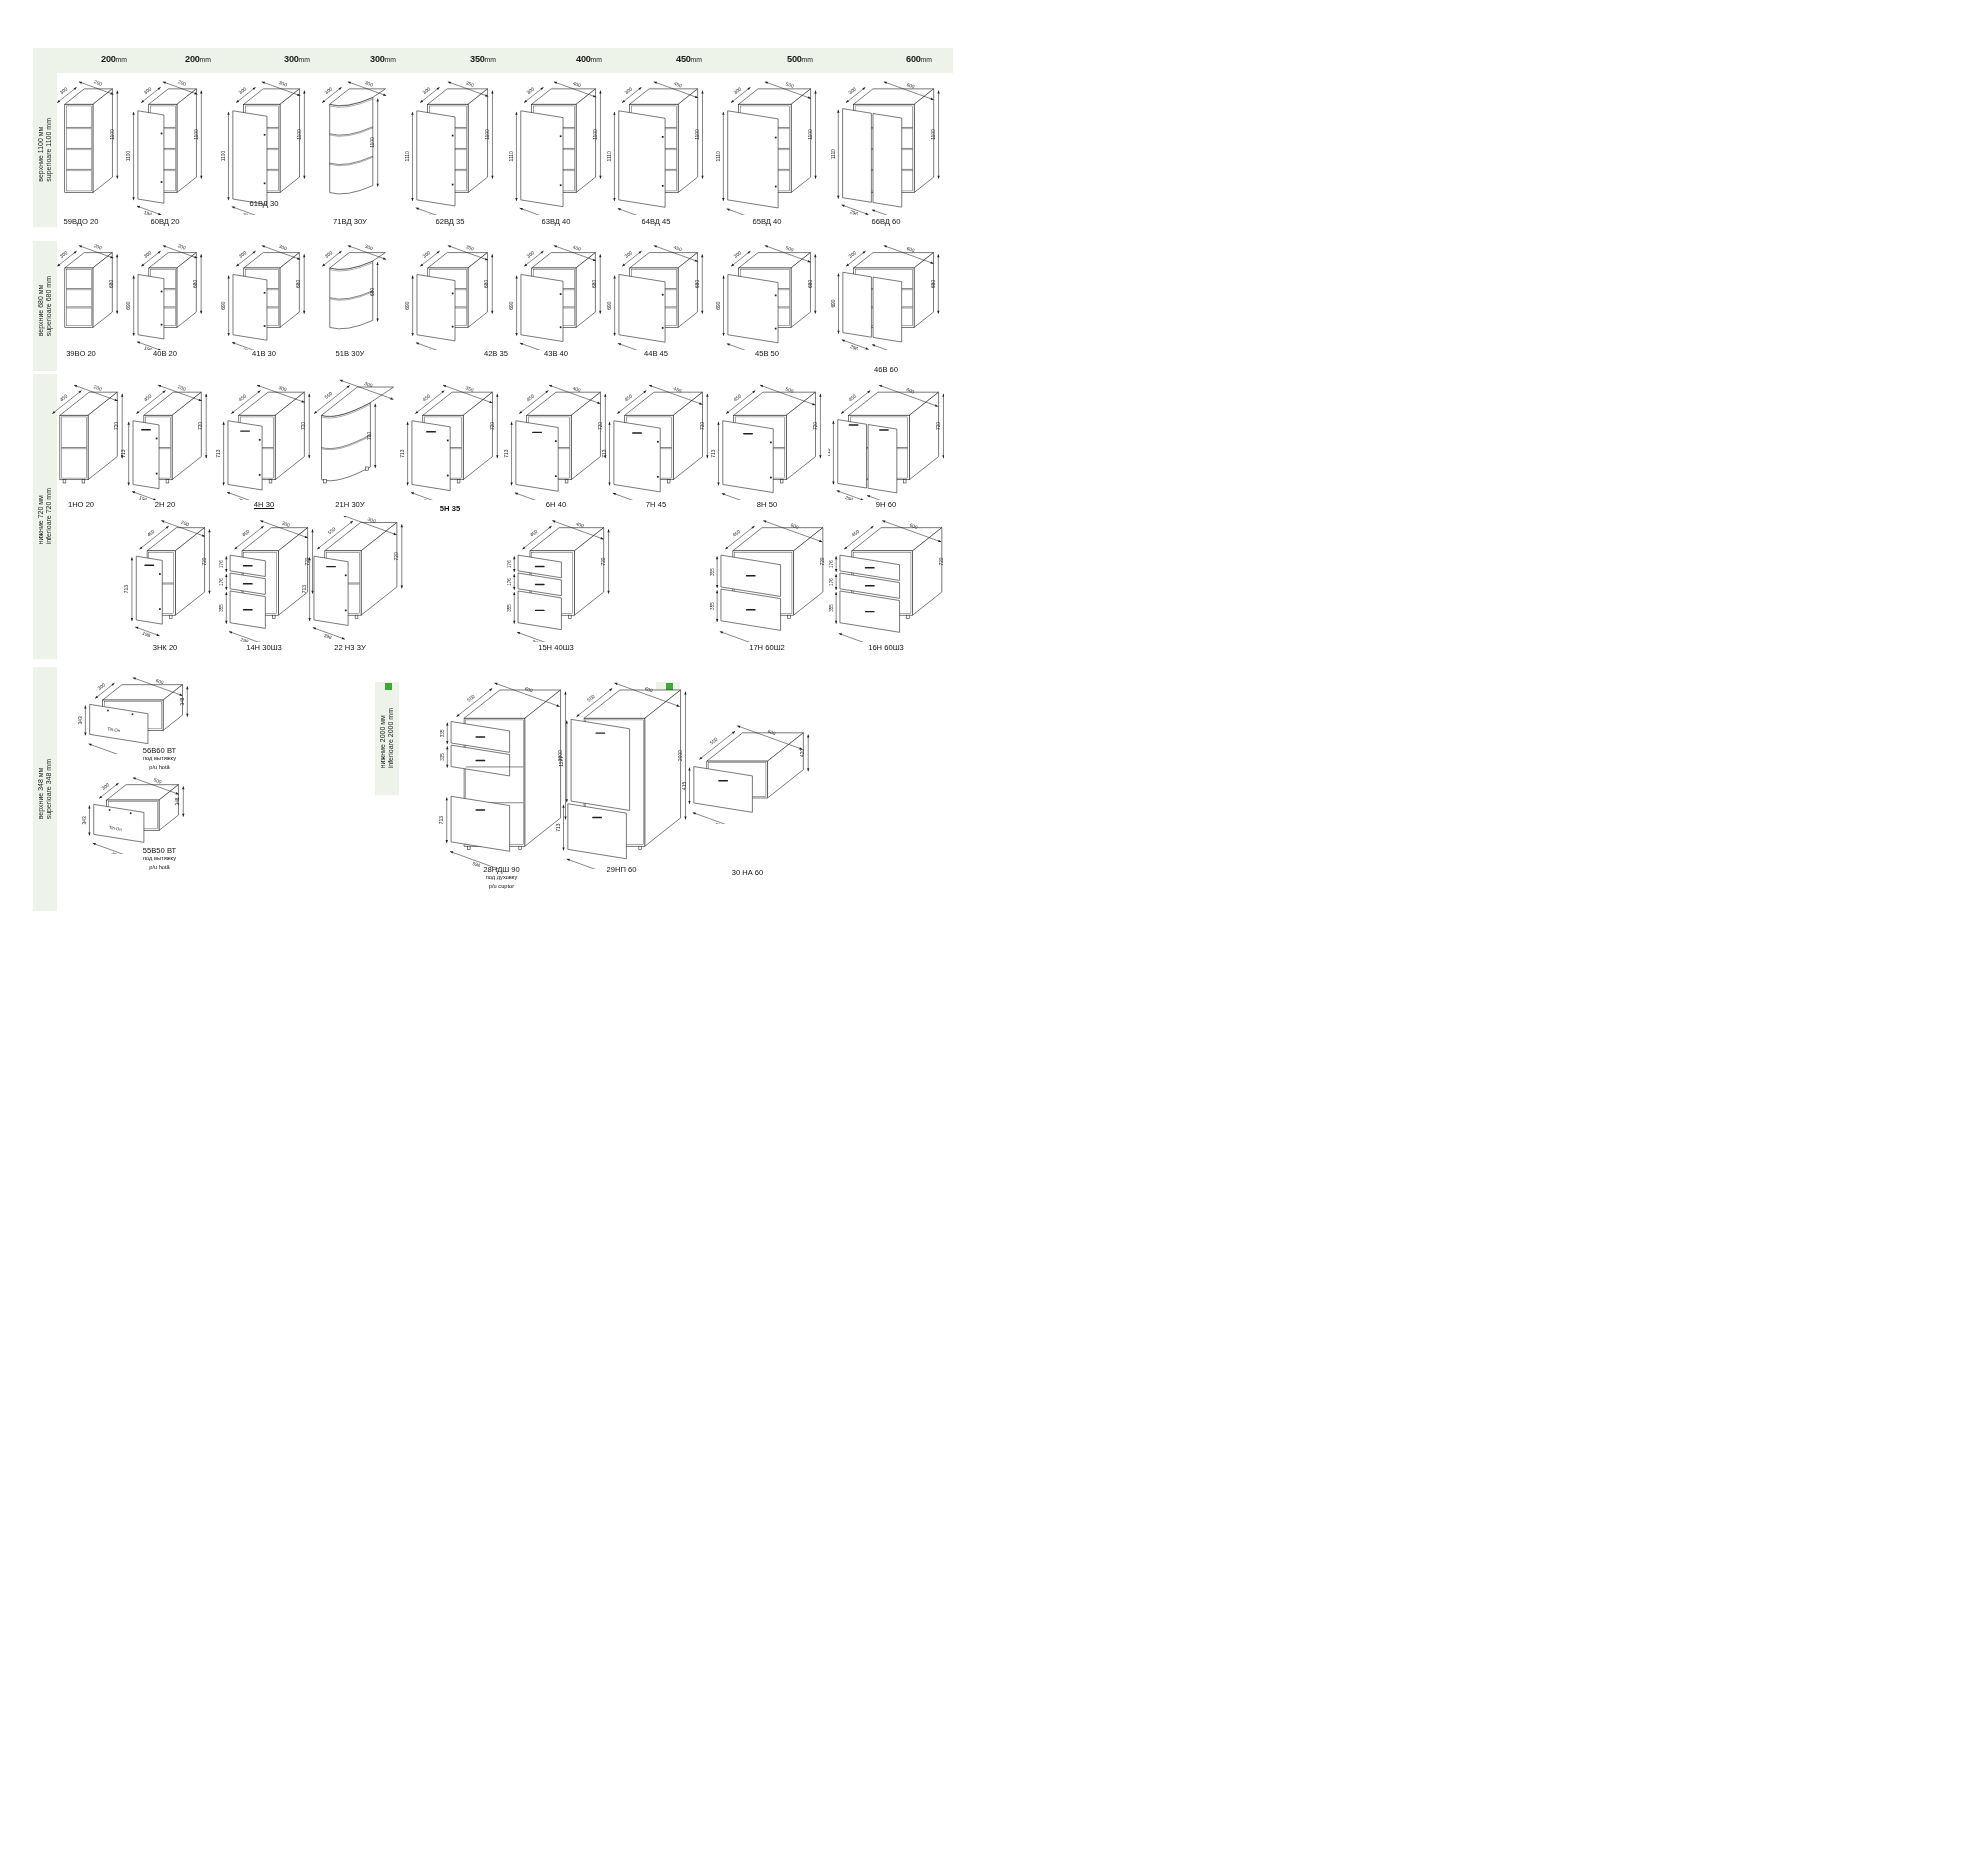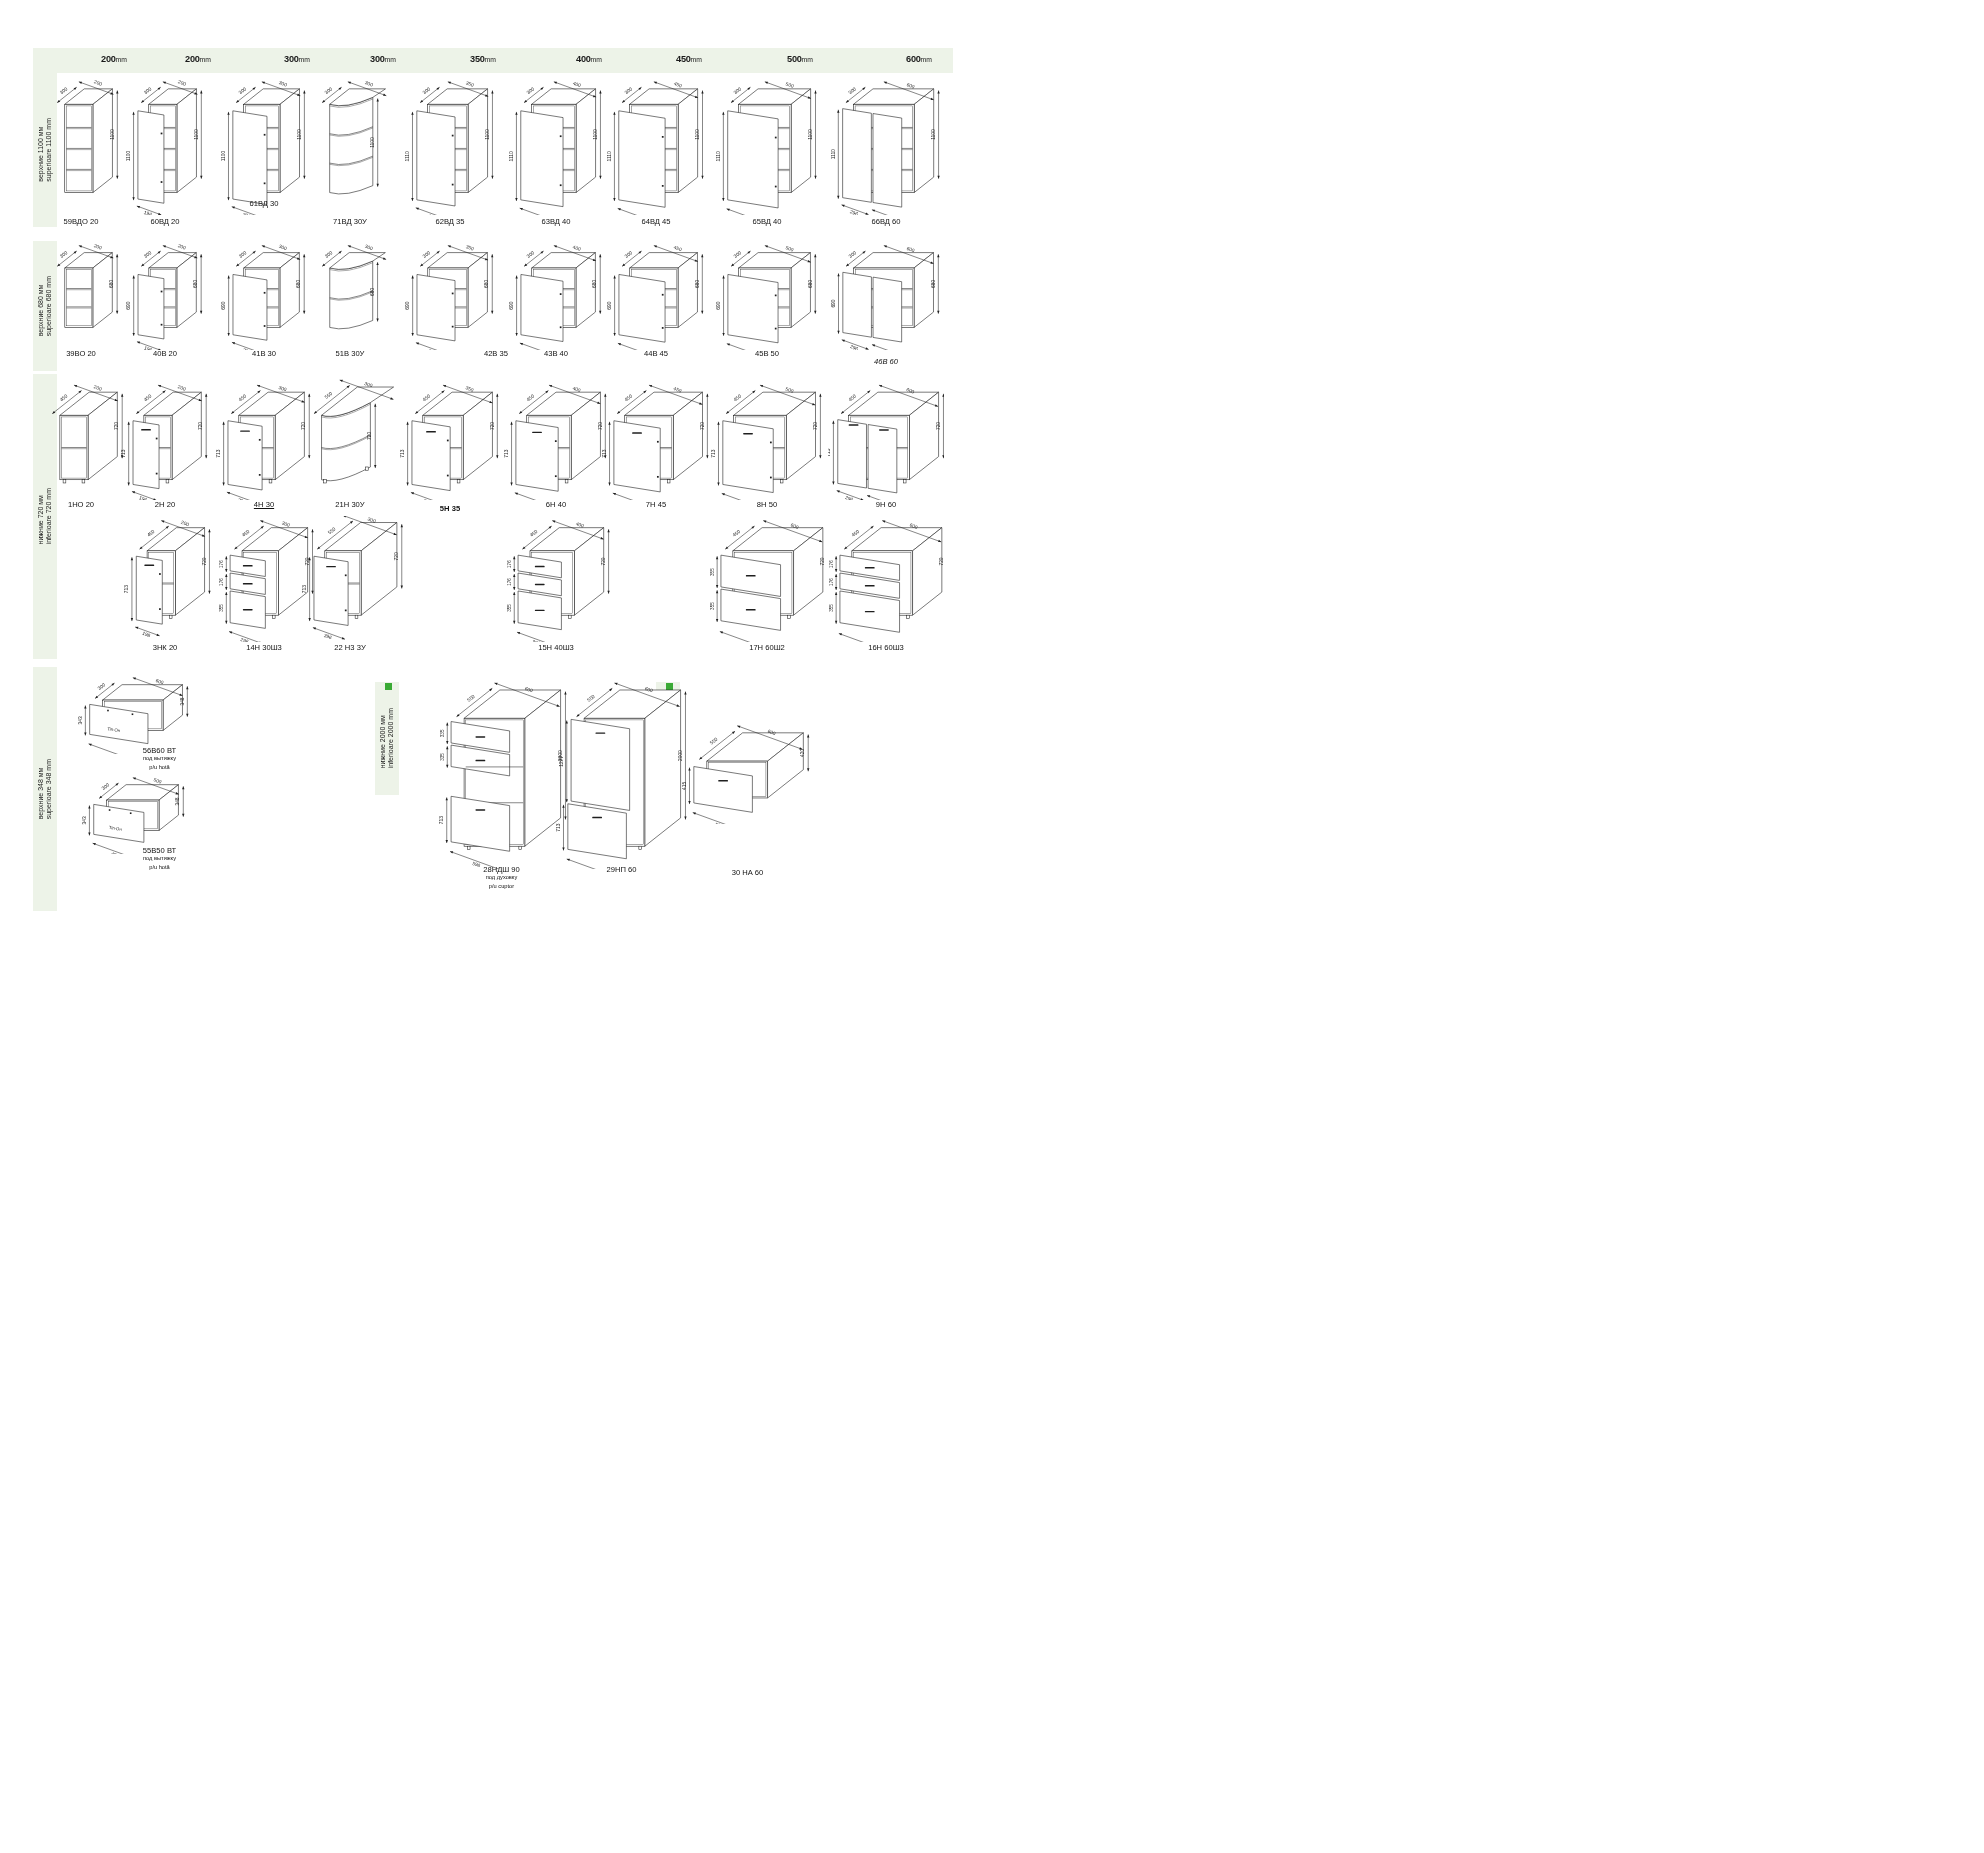--- a/index.html
+++ b/index.html
@@ -687,21 +687,21 @@
           <text x="46.7" y="27.3" font-size="9" fill="#1f1f1f" text-anchor="middle" transform="rotate(-38.4 46.7 27.3)">300</text>
           <line x1="103.0" y1="8.5" x2="195.1" y2="41.8" stroke="#1f1f1f" stroke-width="1"></line>
           <polygon points="195.1,41.8 190.7,37.9 189.2,42.0" fill="#1f1f1f"></polygon>
           <polygon points="103.0,8.5 107.4,12.4 108.9,8.3" fill="#1f1f1f"></polygon>
           <text x="151.4" y="18.6" font-size="9" fill="#1f1f1f" text-anchor="middle" transform="rotate(19.9 151.4 18.6)">600</text>
           <line x1="204.0" y1="24.5" x2="204.0" y2="134.7" stroke="#1f1f1f" stroke-width="1"></line>
           <polygon points="204.0,134.7 206.2,129.2 201.8,129.2" fill="#1f1f1f"></polygon>
           <polygon points="204.0,24.5 201.8,30.0 206.2,30.0" fill="#1f1f1f"></polygon>
           <text x="197.0" y="79.6" font-size="9" fill="#1f1f1f" text-anchor="middle" transform="rotate(-90.0 197.0 79.6)">680</text>
         </svg>
-        <div class="code" style="top:116px;font-style:italic;">46В 60</div>
+        <div class="code" style="top:124px;">46В 60</div>
       </div>
       <div class="cell" style="left: 23px; top: 374px; width: 116px;">
         <svg xmlns="http://www.w3.org/2000/svg" viewBox="0 0 214 232" width="116" height="126">
           <polygon points="68.0,76.0 120.0,76.0 174.0,33.3 122.0,33.3" stroke="#1f1f1f" stroke-width="1.1" fill="white"></polygon>
           <polygon points="120.0,76.0 174.0,33.3 174.0,152.1 120.0,194.8" stroke="#1f1f1f" stroke-width="1.1" fill="white"></polygon>
           <rect x="68.0" y="76.0" width="52.0" height="118.8" stroke="#1f1f1f" stroke-width="1.1" fill="white"></rect>
           <rect x="71.0" y="79.0" width="46.0" height="112.8" fill="none" stroke="#1f1f1f" stroke-width="0.7"></rect>
           <line x1="71.0" y1="135.4" x2="117.0" y2="135.4" stroke="#1f1f1f" stroke-width="1"></line>
           <line x1="71.0" y1="137.6" x2="117.0" y2="137.6" stroke="#1f1f1f" stroke-width="0.7"></line>
           <rect x="74.0" y="194.8" width="5" height="6" fill="white" stroke="#1f1f1f"></rect>

